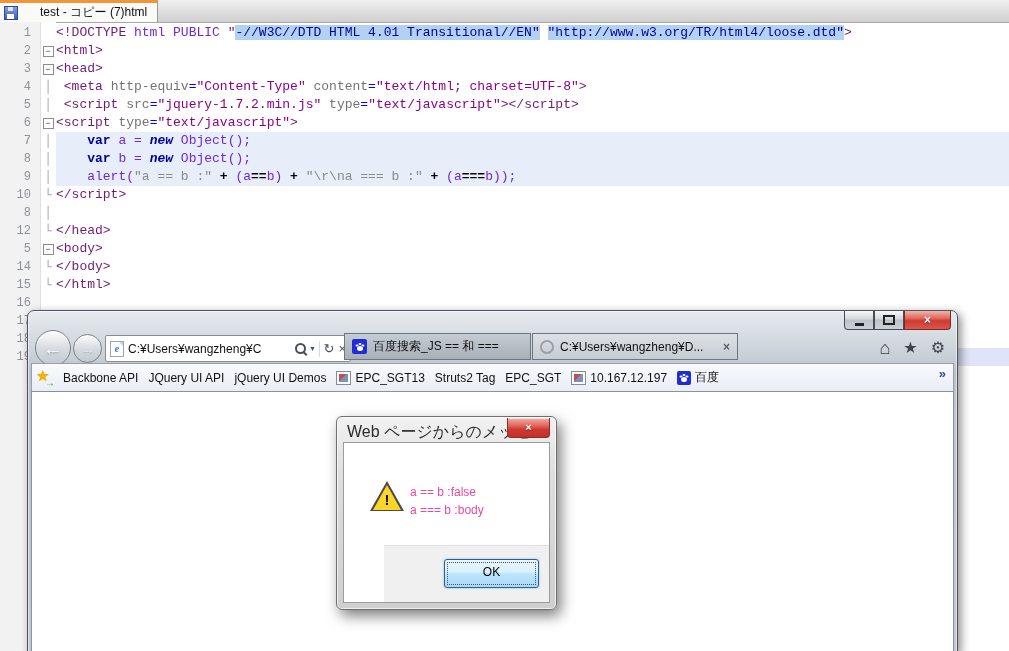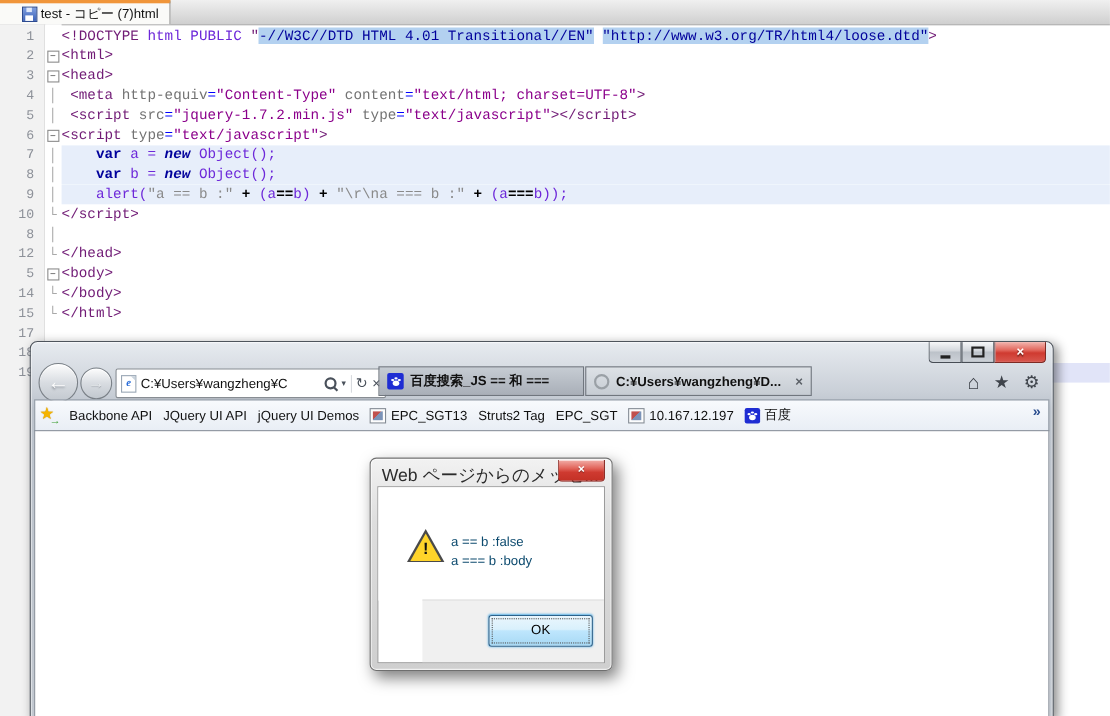--- a/index.html
+++ b/index.html
@@ -3,23 +3,23 @@
 <meta charset="utf-8">
 <style>
   html,body{margin:0;padding:0;}
   body{width:1009px;height:651px;position:relative;overflow:hidden;background:#fff;
        font-family:"Liberation Sans",sans-serif;}
 
   
   .editor{position:absolute;inset:0;background:#fff;}
   .tabbar{position:absolute;left:0;top:0;width:1009px;height:22px;
           background:linear-gradient(#f0f0f0,#cfcfcf);border-bottom:1px solid #a8a8a8;}
-  .etab{position:absolute;left:0;top:0;height:19px;padding:0 10px 0 20px;
+  .etab{position:absolute;left:0;top:0;height:19px;padding:0 10px 0 4px;
         background:#fafaf8;border-right:1px solid #9a9a9a;border-top:3px solid #f0953a;
-        display:flex;align-items:center;gap:3px;font-size:12px;color:#111;}
+        display:flex;align-items:center;gap:22px;font-size:12px;color:#111;}
   .floppy{width:12px;height:12px;background:linear-gradient(#7f9fe0,#3c62b8);
           border:1px solid #2c4a90;position:relative;}
   .floppy::before{content:"";position:absolute;left:3px;top:0;width:5px;height:4px;background:#dfe8fa;}
   .floppy::after{content:"";position:absolute;left:2px;bottom:0;width:7px;height:5px;background:#fff;}
 
   .gutter-bg{position:absolute;left:0;top:22px;width:40px;bottom:0;background:#f2f2f2;
              border-right:1px solid #e0e0e0;}
   .fold-bg{position:absolute;left:41px;top:22px;width:15px;bottom:0;background:#fff;}
 
   #code-lines{position:absolute;left:0;top:24px;right:0;}
@@ -82,21 +82,21 @@
   .mag::after{content:"";position:absolute;width:2px;height:5px;background:#49505a;
           transform:rotate(-45deg);left:7px;top:6px;}
   .caret{font-size:8px;color:#49505a;}
   .asep{width:1px;height:16px;background:#d7dade;}
   .aico{color:#49505a;font-size:13px;}
 
   .ietab{position:absolute;top:22px;height:27px;border:1px solid #70767e;box-sizing:border-box;
          display:flex;align-items:center;gap:6px;padding:0 7px;font-size:12px;color:#111;}
   .tab1{left:316px;width:187px;background:linear-gradient(#c6ccd3,#a9afb8);}
   .tab2{left:504px;width:206px;background:linear-gradient(#dde1e6,#c6ccd3);}
-  .ietab .lbl{flex:1;overflow:hidden;white-space:nowrap;font-weight:bold;}
+  .ietab .lbl{flex:1;overflow:hidden;white-space:nowrap;}
   .tclose{color:#5c6168;font-size:12px;font-weight:bold;}
   .bico{width:15px;height:15px;flex:0 0 15px;background:#1f2dd3;border-radius:2px;position:relative;}
   .paw{position:absolute;left:4.5px;top:7px;width:6px;height:5px;background:#fff;border-radius:50%;
        box-shadow:-3px -3px 0 -1.5px #fff,0 -4.5px 0 -1.5px #fff,3px -3px 0 -1.5px #fff;}
   .ring{width:10px;height:10px;flex:0 0 10px;border:2px solid #9aa0a6;border-radius:50%;}
 
   .cmdicons{position:absolute;right:12px;top:27px;display:flex;gap:13px;color:#3f444b;font-size:16px;}
 
   .favbar{position:absolute;left:3px;right:3px;top:52px;height:29px;
           background:linear-gradient(#f8fafd,#e9eef5);border:1px solid #98a0aa;box-sizing:border-box;
@@ -127,21 +127,21 @@
   .dlg-inner{position:absolute;left:6px;right:6px;top:25px;bottom:6px;background:#fff;
        border:1px solid #9b9b9b;}
   .dlg-msg{position:absolute;left:0;right:0;top:0;bottom:56px;background:#fff;}
   .warn{position:absolute;left:26px;top:38px;width:34px;height:31px;}
   .warn .t1{position:absolute;left:0;top:0;width:0;height:0;
        border-left:17px solid transparent;border-right:17px solid transparent;border-bottom:30px solid #4a4a4a;}
   .warn .t2{position:absolute;left:3px;top:4px;width:0;height:0;
        border-left:14px solid transparent;border-right:14px solid transparent;border-bottom:25px solid #ffd42a;}
   .warn .ex{position:absolute;left:0;width:34px;top:9px;text-align:center;
        font:bold 15px/20px "Liberation Sans",sans-serif;color:#111;}
-  .mlines{position:absolute;left:66px;top:40px;font-size:12px;color:#0c4a6e;line-height:18px;}
+  .mlines{position:absolute;left:66px;top:40px;font-size:12px;color:#ec4899;line-height:18px;}
   .dlg-footer{position:absolute;left:0;right:0;bottom:0;height:56px;background:#f0f0f0;
        border-top:1px solid #dfdfdf;margin-left:40px;}
   .okbtn{position:absolute;right:10px;top:13px;width:93px;height:27px;border:1px solid #2c628b;border-radius:3px;
        background:linear-gradient(#eaf6fd,#d9f0fc 45%,#bee6fd 50%,#a7d9f5);
        font-size:12px;color:#000;text-align:center;line-height:25px;
        outline:1px dotted #555;outline-offset:-4px;box-shadow:0 0 2px #58b0e6;}
 </style>
 </head>
 <body>
 
@@ -163,20 +163,21 @@
       <div class="crow"><span class="cnum">6</span><span class="cfold"><span class="fbox">−</span></span><span class="ccode"><span class="tk-tag">&lt;script</span><span class="tk-pln"> </span><span class="tk-attr">type</span><span class="tk-pun">=</span><span class="tk-val">"text/javascript"</span><span class="tk-tag">&gt;</span></span></div>
       <div class="crow"><span class="cnum">7</span><span class="cfold">│</span><span class="ccode sel"><span class="tk-pln">    </span><span class="tk-kw">var</span><span class="tk-pln"> a = </span><span class="tk-kwi">new</span><span class="tk-pln"> Object();</span></span></div>
       <div class="crow"><span class="cnum">8</span><span class="cfold">│</span><span class="ccode sel"><span class="tk-pln">    </span><span class="tk-kw">var</span><span class="tk-pln"> b = </span><span class="tk-kwi">new</span><span class="tk-pln"> Object();</span></span></div>
       <div class="crow"><span class="cnum">9</span><span class="cfold">│</span><span class="ccode sel"><span class="tk-pln">    alert(</span><span class="tk-str">"a == b :"</span><span class="tk-op"> + </span><span class="tk-pln">(a</span><span class="tk-op">==</span><span class="tk-pln">b)</span><span class="tk-op"> + </span><span class="tk-str">"\r\na === b :"</span><span class="tk-op"> + </span><span class="tk-pln">(a</span><span class="tk-op">===</span><span class="tk-pln">b));</span></span></div>
       <div class="crow"><span class="cnum">10</span><span class="cfold">└</span><span class="ccode"><span class="tk-tag">&lt;/script&gt;</span></span></div>
       <div class="crow"><span class="cnum">8</span><span class="cfold">│</span><span class="ccode"></span></div>
       <div class="crow"><span class="cnum">12</span><span class="cfold">└</span><span class="ccode"><span class="tk-tag">&lt;/head&gt;</span></span></div>
       <div class="crow"><span class="cnum">5</span><span class="cfold"><span class="fbox">−</span></span><span class="ccode"><span class="tk-tag">&lt;body&gt;</span></span></div>
       <div class="crow"><span class="cnum">14</span><span class="cfold">└</span><span class="ccode"><span class="tk-tag">&lt;/body&gt;</span></span></div>
       <div class="crow"><span class="cnum">15</span><span class="cfold">└</span><span class="ccode"><span class="tk-tag">&lt;/html&gt;</span></span></div>
+      <div class="crow"><span class="cnum">16</span><span class="cfold"></span><span class="ccode"></span></div>
       <div class="crow"><span class="cnum">17</span><span class="cfold"></span><span class="ccode"></span></div>
       <div class="crow"><span class="cnum">18</span><span class="cfold"></span><span class="ccode"></span></div>
       <div class="crow"><span class="cnum">19</span><span class="cfold"></span><span class="ccode cur"></span></div>
     </div>
 </div>
 
 <div class="ie">
   <div class="winbtns">
     <div class="wbtn first">
         <span class="g-min"></span>

